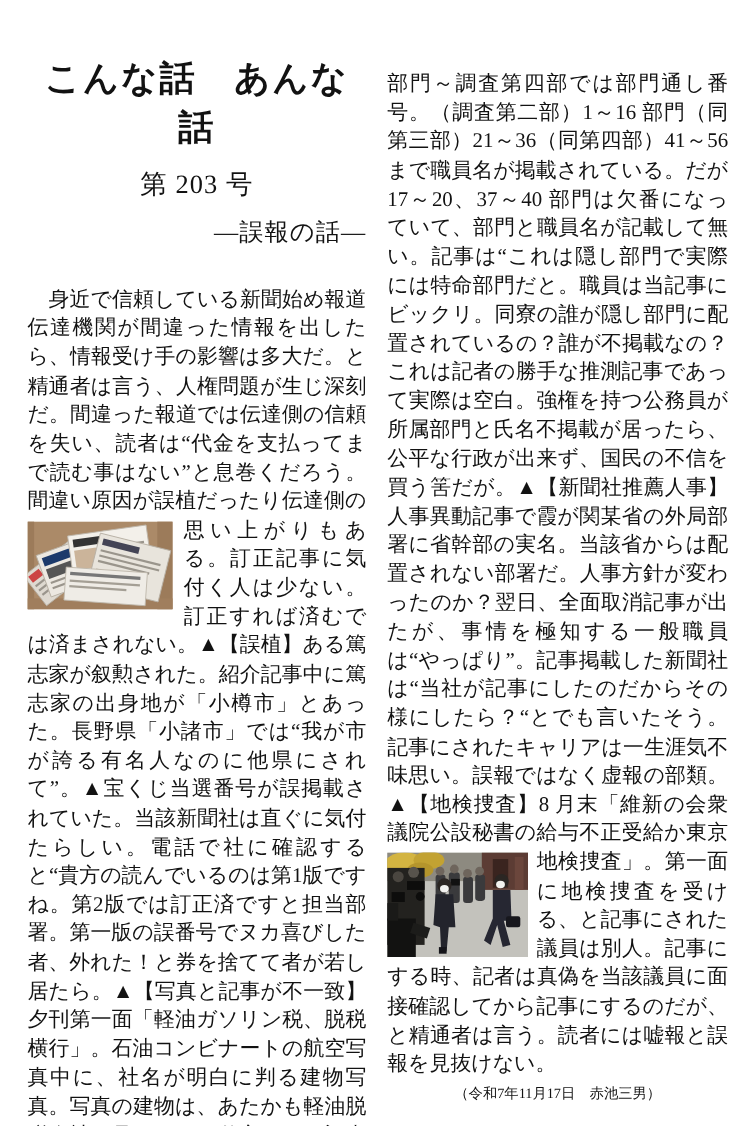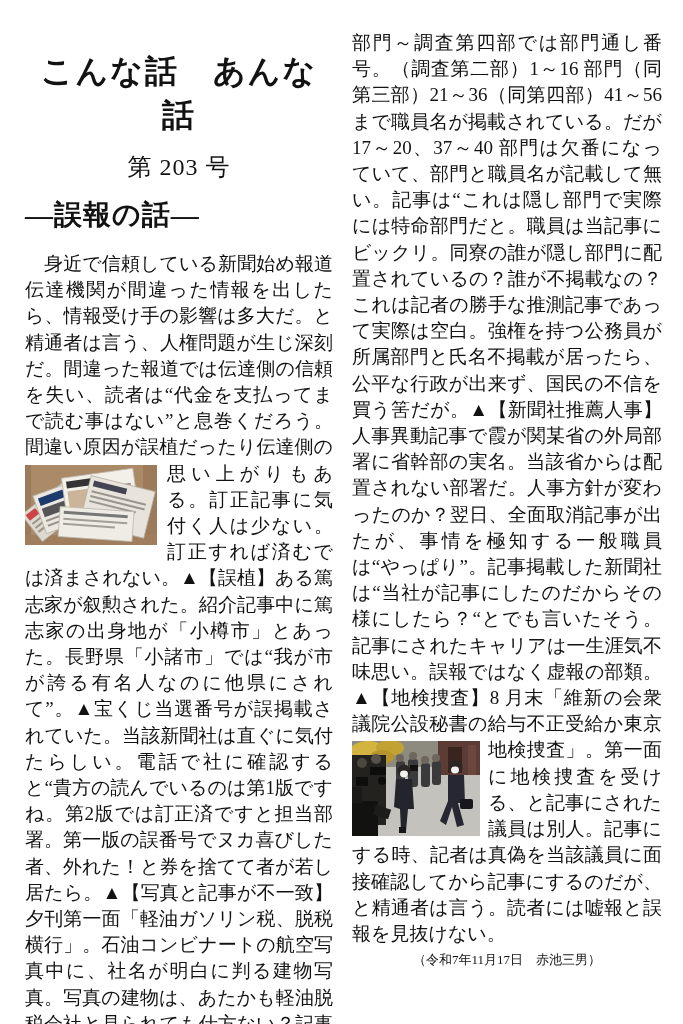--- a/index.html
+++ b/index.html
@@ -15,27 +15,28 @@
   .col-left{left:25px;width:308px;top:38px;}
   .col-right{left:352px;width:310px;top:30px;}
   .title{
     font-size:32px;font-weight:bold;text-align:center;
     letter-spacing:2px;margin:12px 0 13px 0;
   }
   .issue{
     font-size:24px;text-align:center;margin:0 0 13px 0;letter-spacing:1px;
   }
   .heading{
-    font-size:28px;font-weight:bold;text-align:left;
+    font-size:22px;font-weight:normal;text-align:right;
     margin:0 0 17px 0;letter-spacing:1px;
   }
   .body-text{
     font-size:19px;line-height:26.2px;
     text-align:justify;text-justify:inter-ideograph;
     word-break:break-all;
+    margin-top:34px;
   }
   .date-line{
     font-size:13px;line-height:26.2px;text-align:center;
   }
   .photo{display:block;}
   .photo-news{
     float:left;width:132px;height:80px;
     margin:4px 10px 1px 0;
   }
   .photo-press{

